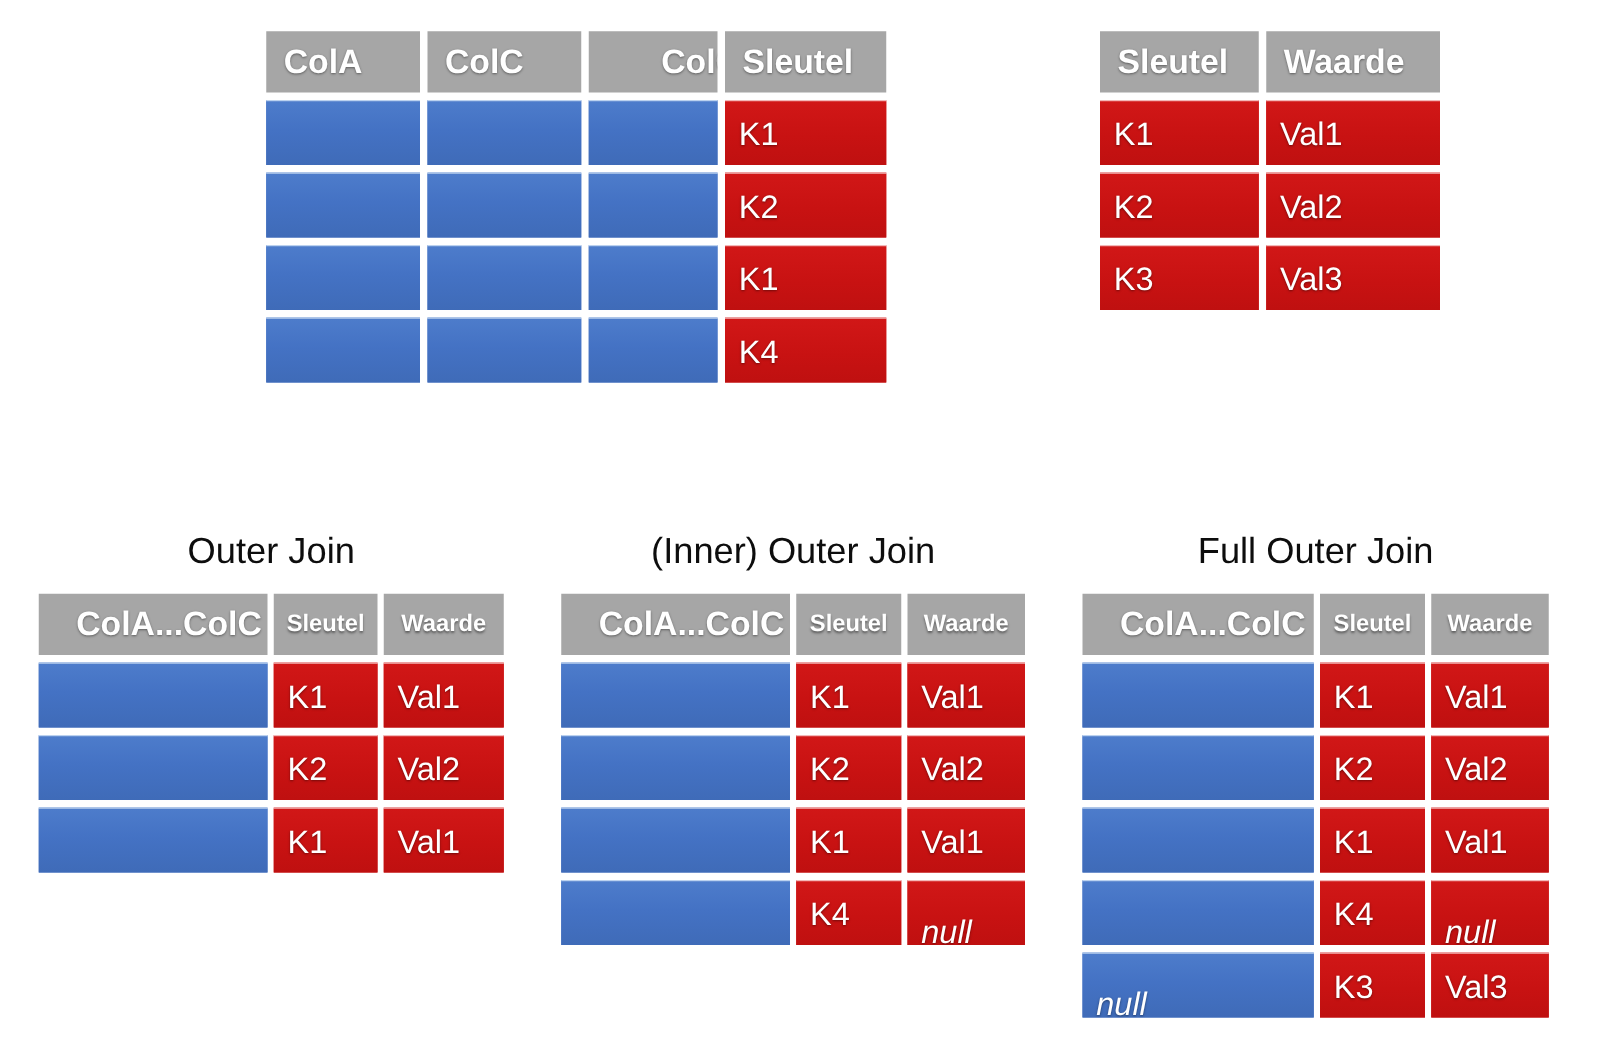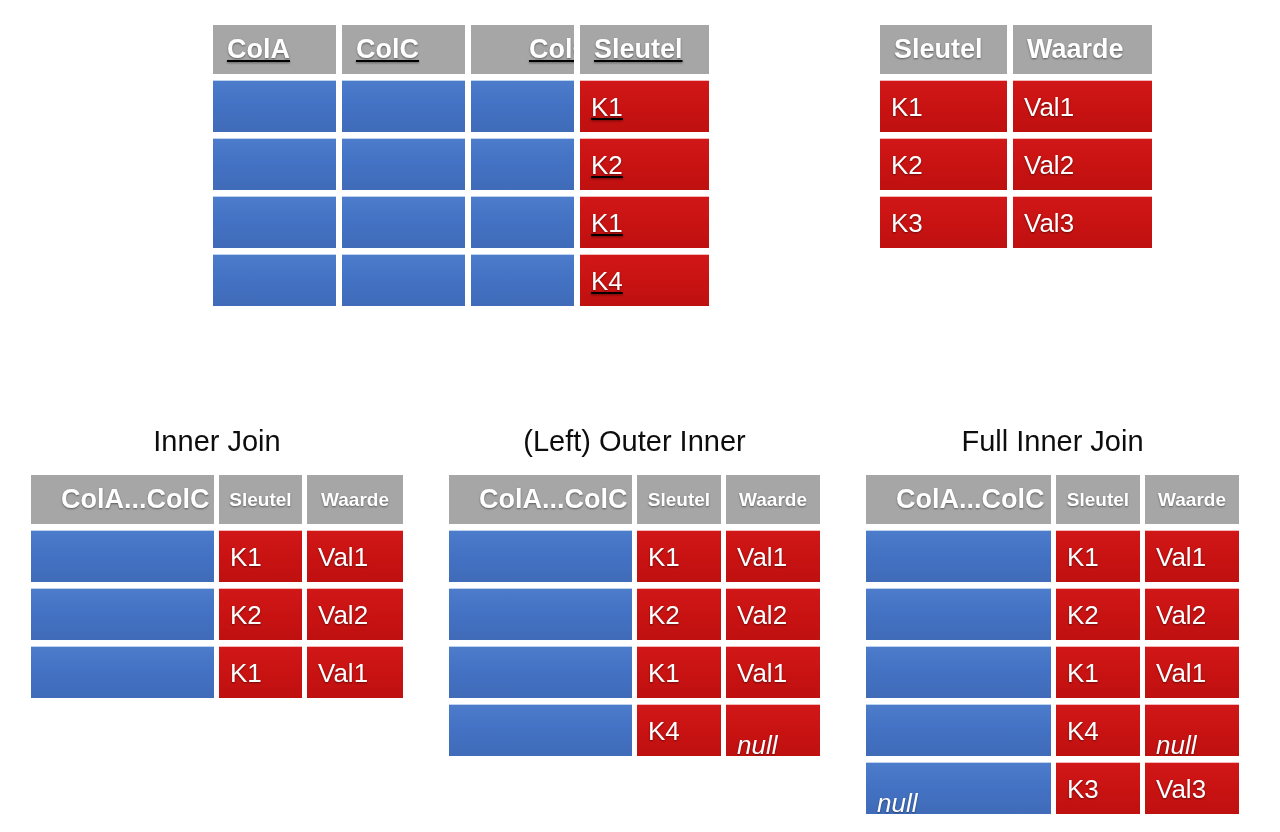--- a/index.html
+++ b/index.html
@@ -82,21 +82,21 @@
     position: absolute;
     color: #0d0d0d;
     font-size: 29px;
     font-weight: normal;
     text-align: center;
     white-space: nowrap;
     line-height: 1;
   }
 
   
-  #tbl-source-left { left: 213px; top: 25px; text-decoration: underline; }
+  #tbl-source-left { left: 213px; top: 25px; }
   #tbl-source-left .hdr { height: 49px; font-size: 27px; }
   #tbl-source-left .body-row .cell { height: 52px; font-size: 26px; }
   #tbl-source-left .body-row { margin-top: 6px; }
   #tbl-source-left .c0 { width: 123px; margin-right: 6px; }
   #tbl-source-left .c1 { width: 123px; margin-right: 6px; }
   #tbl-source-left .c2 { width: 103px; margin-right: 6px; padding-left: 44px; }
   #tbl-source-left .c3 { width: 129px; }
 
   
   #tbl-source-right { left: 880px; top: 25px; }
@@ -241,21 +241,21 @@
     <div class="body-row">
       <div class="cell red c0">
           <span class="txt">K3</span>
         </div>
       <div class="cell red c1">
           <span class="txt">Val3</span>
         </div>
     </div>
   </div>
 
-  <div class="join-title" id="title-inner">Inner Join</div>
+  <div class="join-title" id="title-inner">Outer Join</div>
   <div class="tbl tbl-result" id="tbl-inner">
     <div class="hdr-row">
       <div class="cell hdr big c0">
           <span class="txt">ColA...ColC</span>
         </div>
       <div class="cell hdr small center c1">
           <span class="txt">Sleutel</span>
         </div>
       <div class="cell hdr small center c2">
           <span class="txt">Waarde</span>
@@ -289,21 +289,21 @@
         </div>
       <div class="cell red c1">
           <span class="txt">K1</span>
         </div>
       <div class="cell red c2">
           <span class="txt">Val1</span>
         </div>
     </div>
   </div>
 
-  <div class="join-title" id="title-left-outer">(Left) Outer Inner</div>
+  <div class="join-title" id="title-left-outer">(Inner) Outer Join</div>
   <div class="tbl tbl-result" id="tbl-left-outer">
     <div class="hdr-row">
       <div class="cell hdr big c0">
           <span class="txt">ColA...ColC</span>
         </div>
       <div class="cell hdr small center c1">
           <span class="txt">Sleutel</span>
         </div>
       <div class="cell hdr small center c2">
           <span class="txt">Waarde</span>
@@ -348,21 +348,21 @@
         </div>
       <div class="cell red c1">
           <span class="txt">K4</span>
         </div>
       <div class="cell red c2">
           <span class="txt italic">null</span>
         </div>
     </div>
   </div>
 
-  <div class="join-title" id="title-full-outer">Full Inner Join</div>
+  <div class="join-title" id="title-full-outer">Full Outer Join</div>
   <div class="tbl tbl-result" id="tbl-full-outer">
     <div class="hdr-row">
       <div class="cell hdr big c0">
           <span class="txt">ColA...ColC</span>
         </div>
       <div class="cell hdr small center c1">
           <span class="txt">Sleutel</span>
         </div>
       <div class="cell hdr small center c2">
           <span class="txt">Waarde</span>

